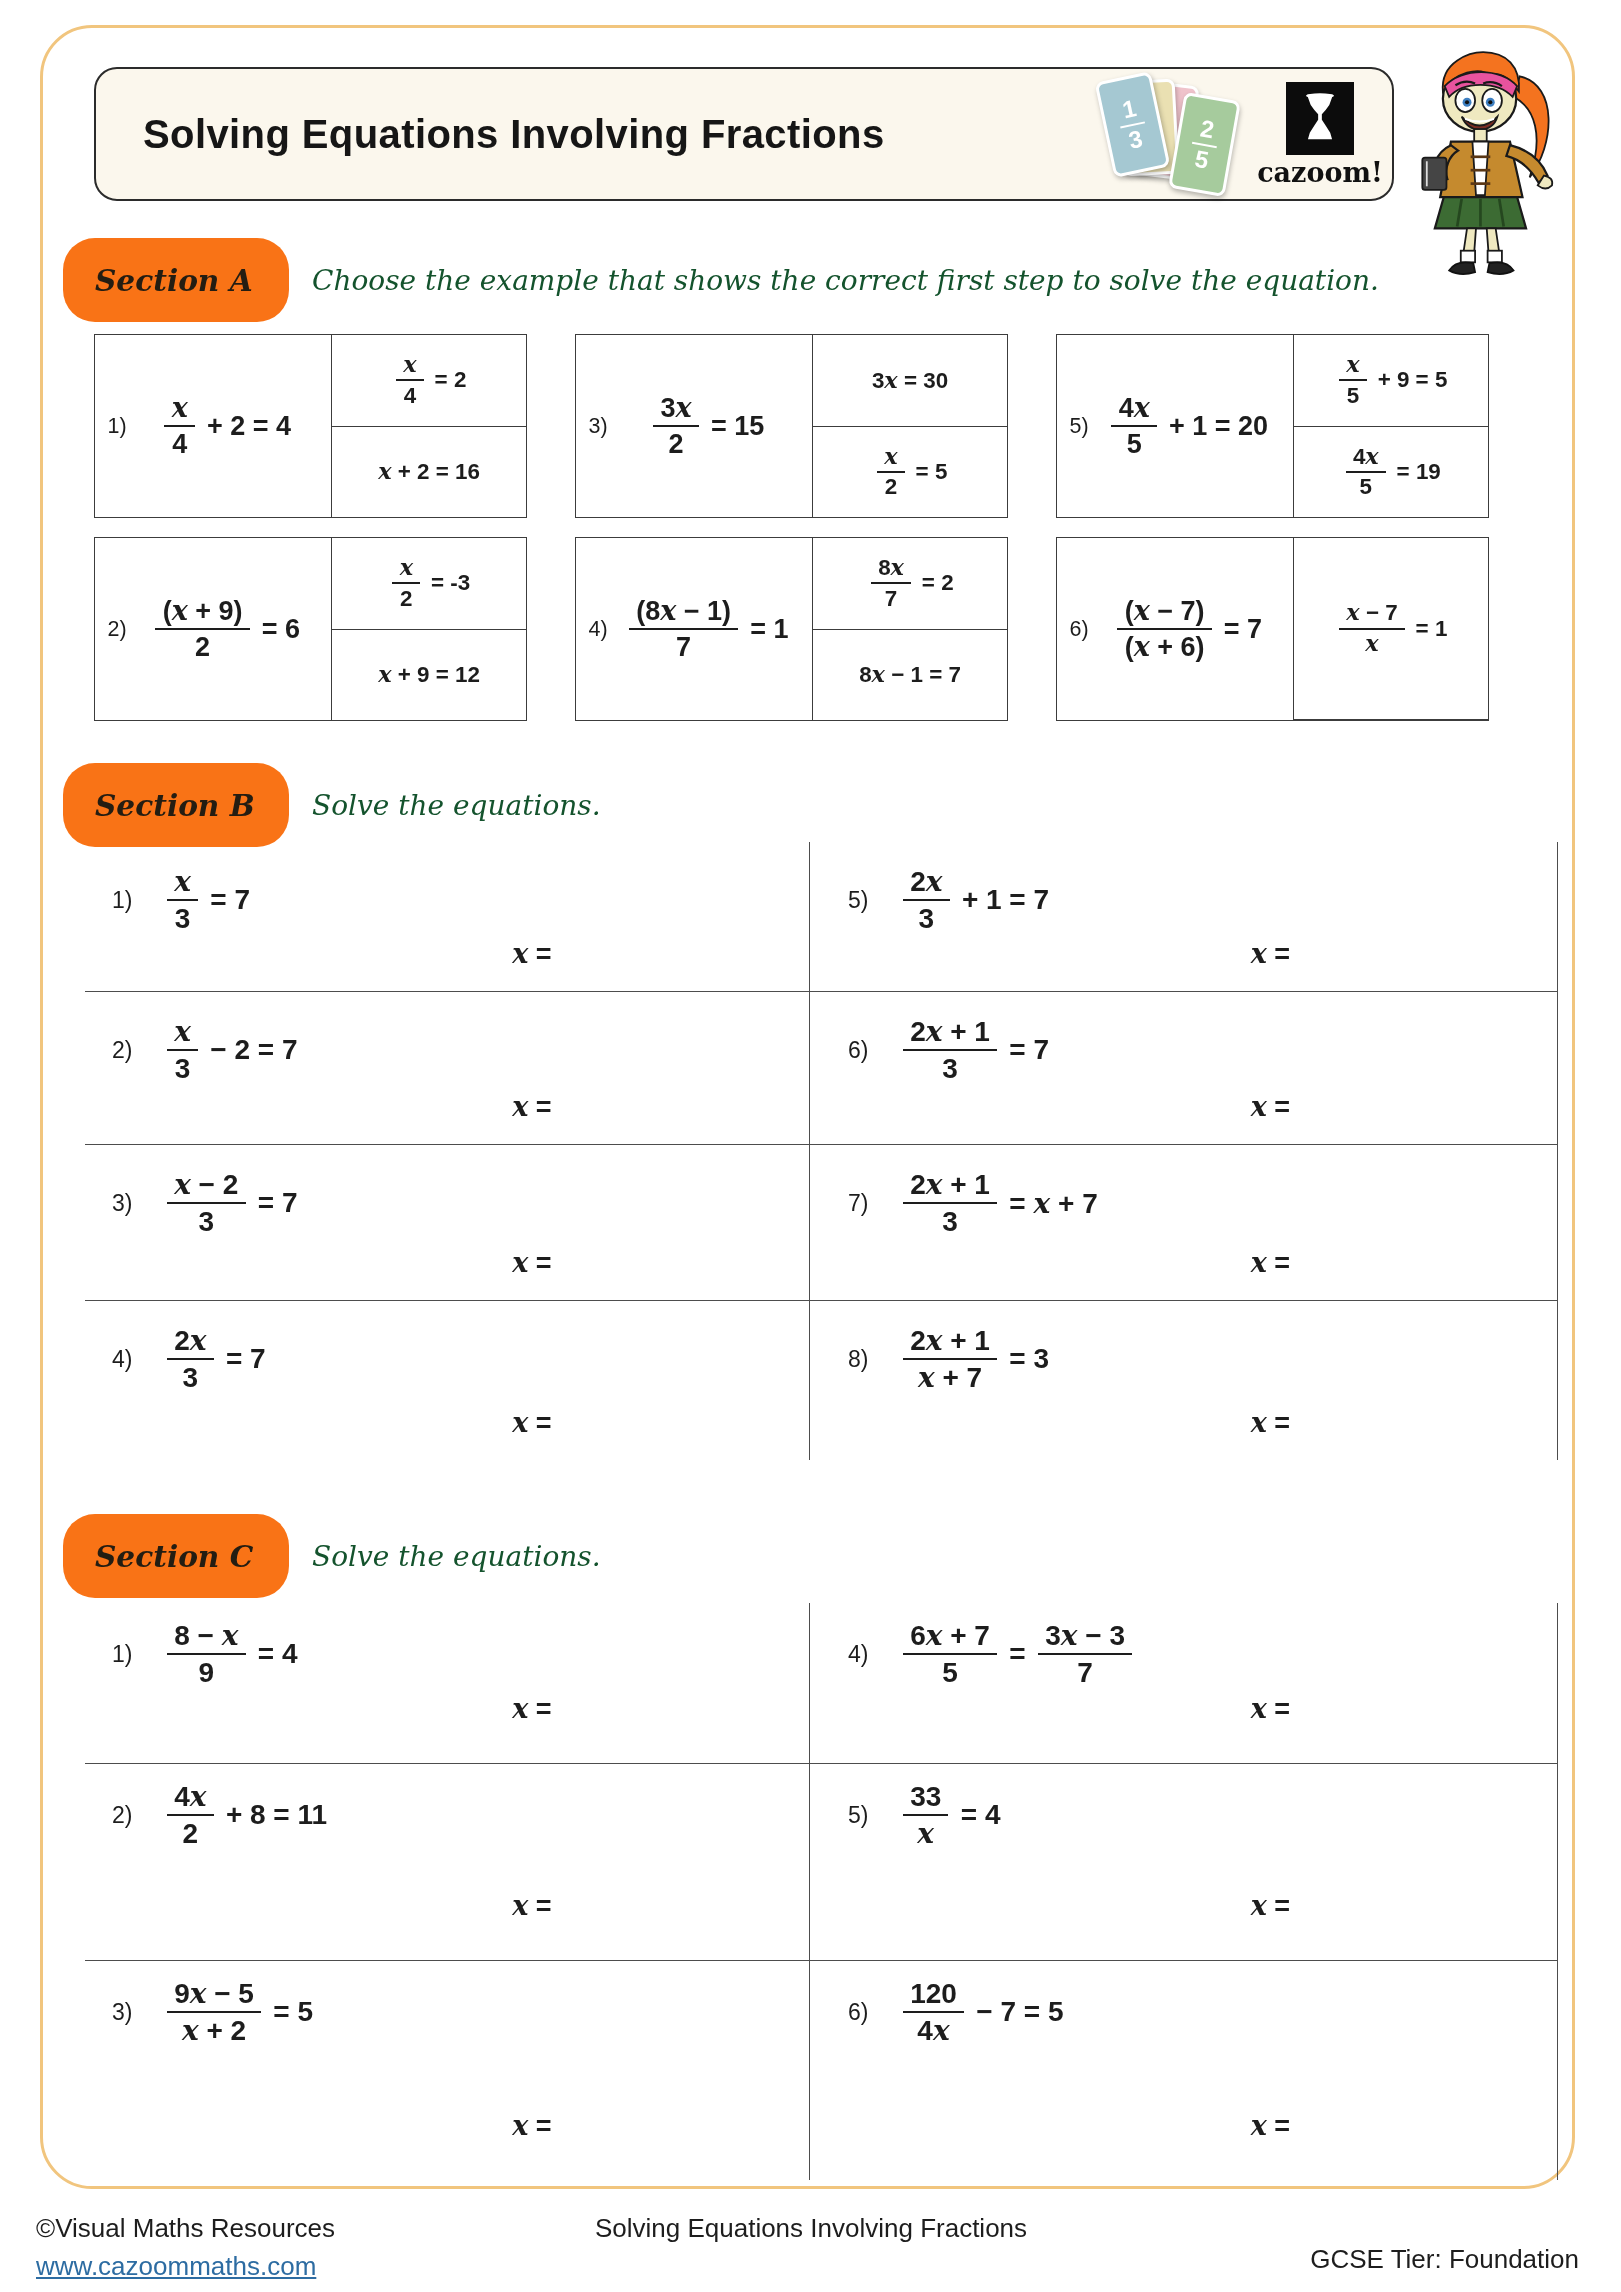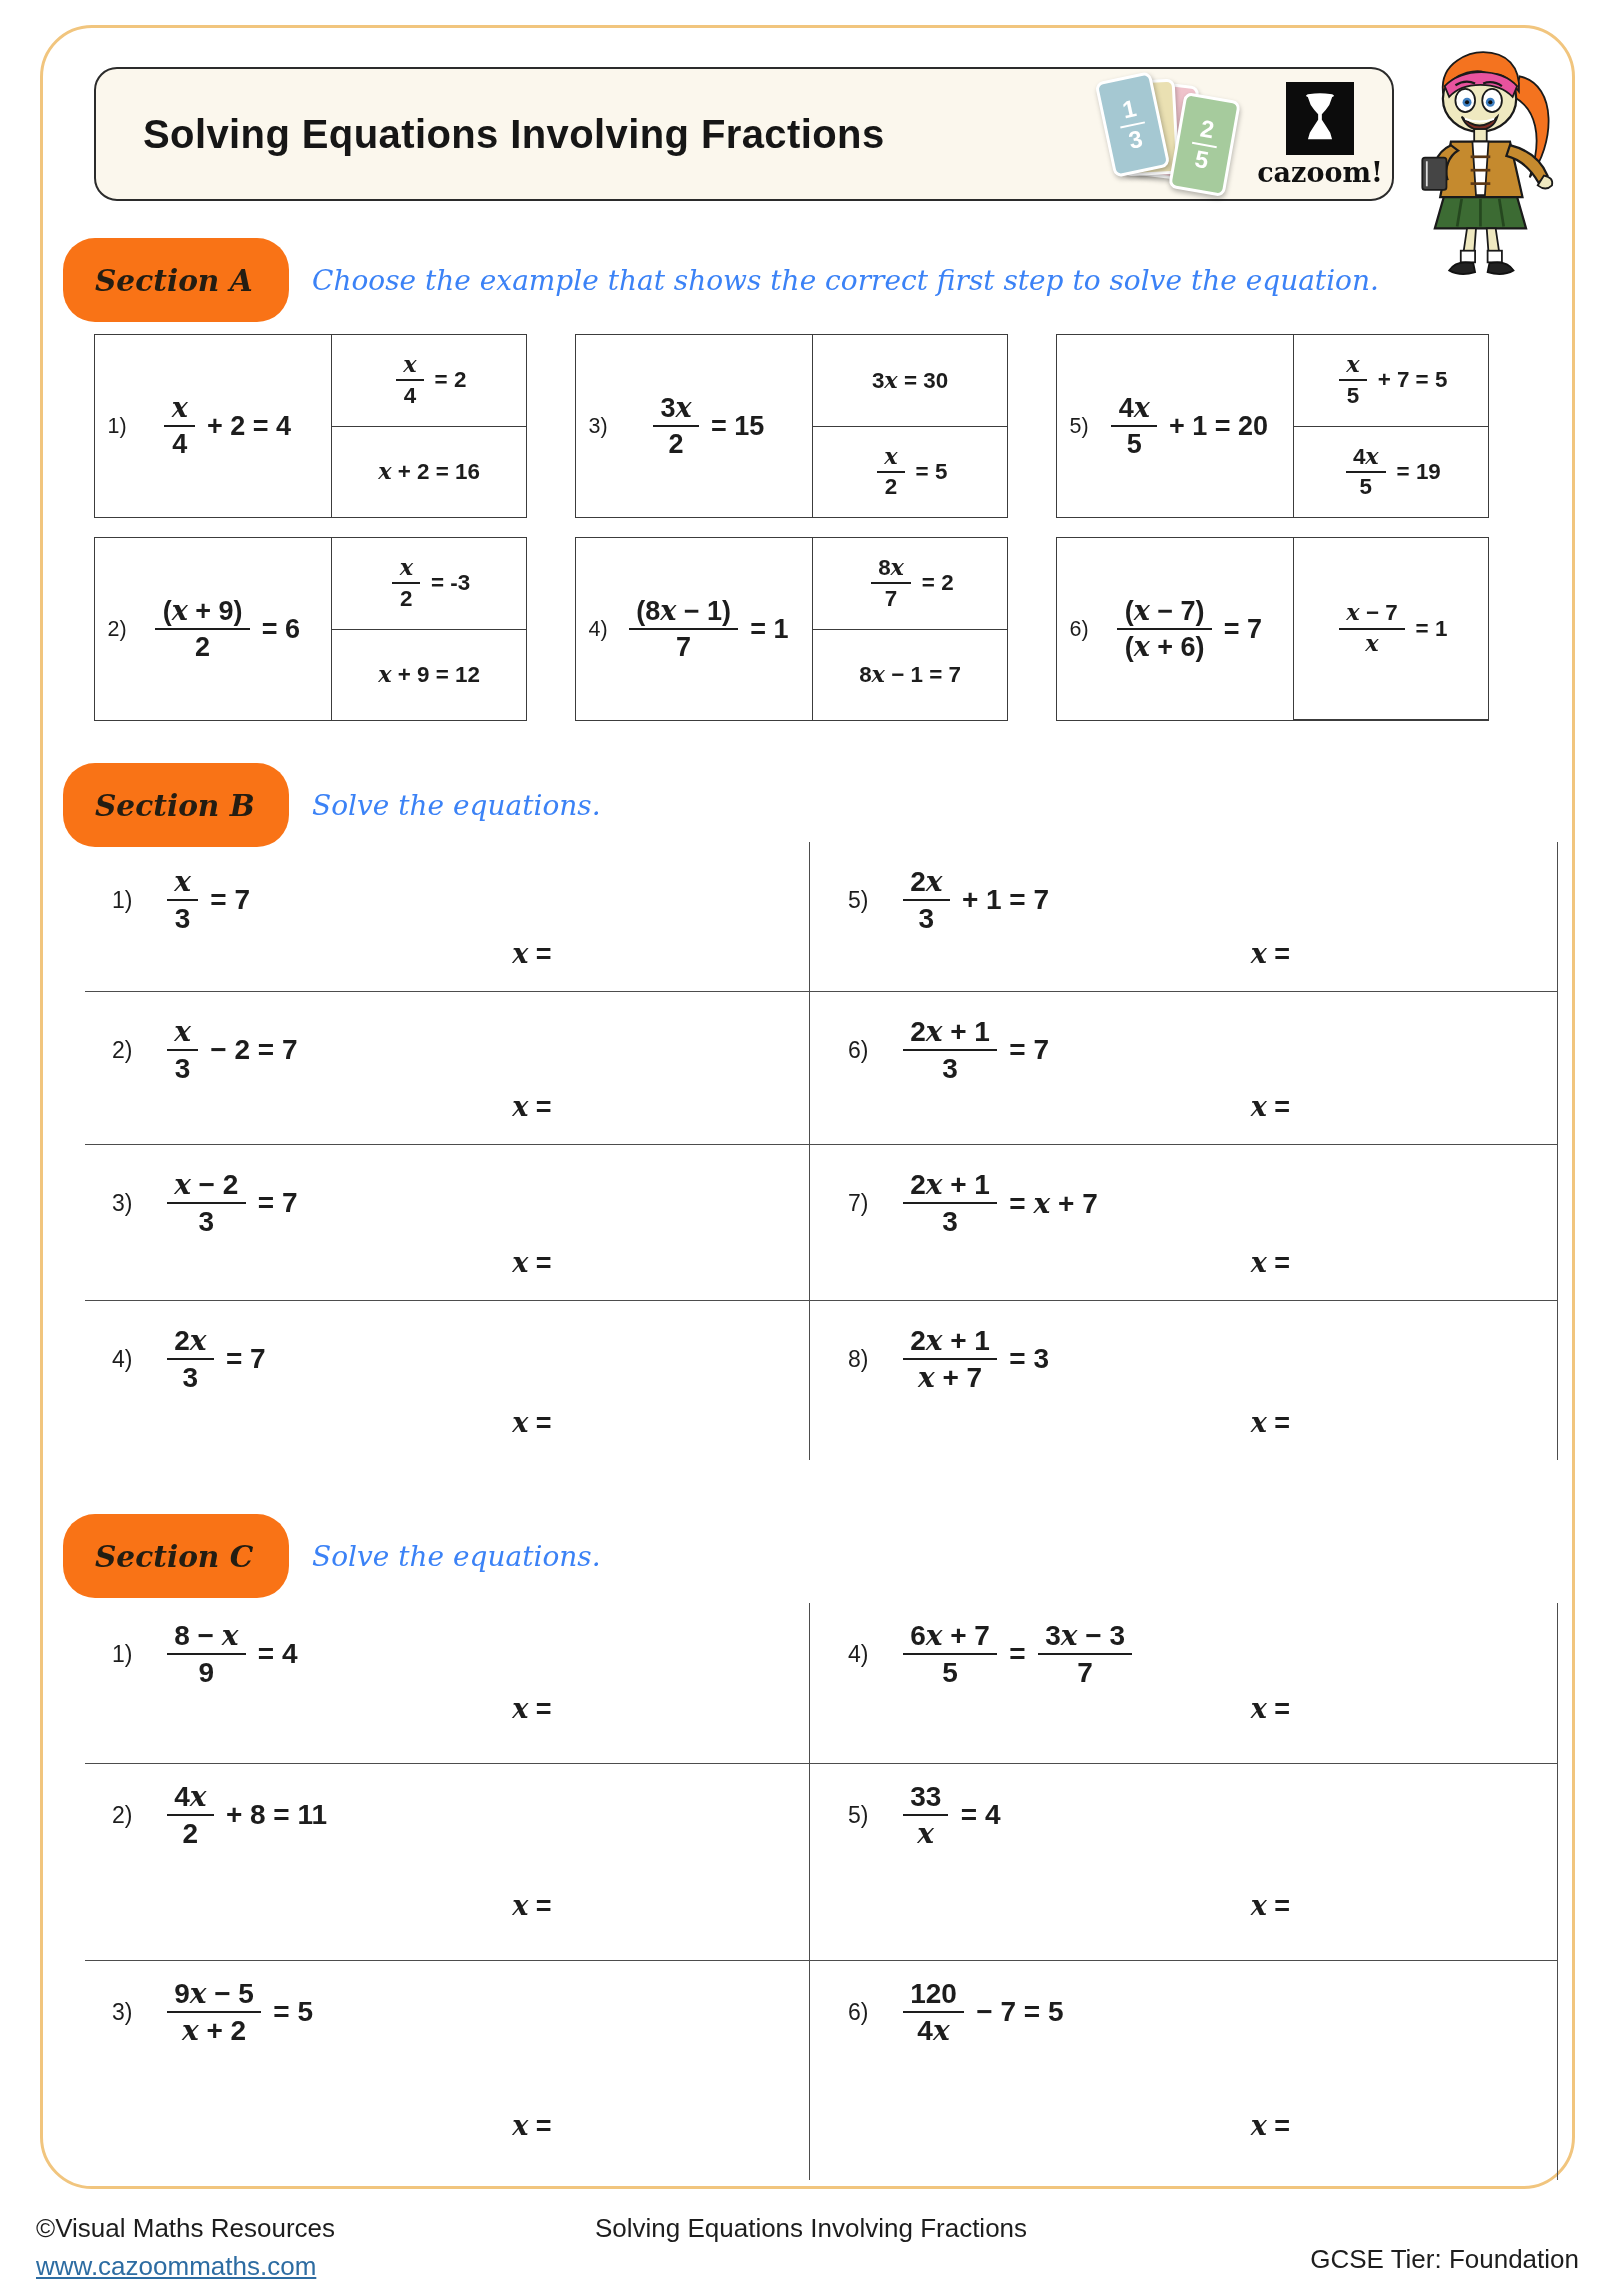--- a/index.html
+++ b/index.html
@@ -39,21 +39,21 @@
   .logo-text{font-family:"DejaVu Serif", serif;font-weight:700;font-size:27px;margin-top:2.7px;color:#111;}
   .mascot{position:absolute;left:1408px;top:45px;width:161px;height:237px;}
   
   .pill{
     position:absolute;left:63px;width:226px;height:84px;background:#f97316;
     border-radius:32px;display:flex;align-items:center;padding-left:32px;box-sizing:border-box;
   }
   .pill-label{font-family:"DejaVu Serif", serif;font-weight:700;font-style:italic;font-size:29.6px;color:#241d12;}
   .instr{
     position:absolute;left:312px;height:84px;display:flex;align-items:center;
-    font-family:"DejaVu Serif", serif;font-style:italic;font-size:28px;color:#3b82f6;white-space:nowrap;
+    font-family:"DejaVu Serif", serif;font-style:italic;font-size:28px;color:#14532d;white-space:nowrap;
   }
   .pill-a,.instr-a{top:238px;}
   .pill-b,.instr-b{top:763px;}
   .pill-c,.instr-c{top:1514px;}
   
   .meq{display:inline-flex;align-items:center;font-weight:700;}
   .mt{white-space:pre;}
   .vx{font-family:"DejaVu Serif", serif;font-style:italic;}
   .frac{display:inline-block;vertical-align:middle;text-align:center;margin:0 4.5px;line-height:1.05;}
   .fn{display:block;border-bottom:2.7px solid #1d1d1d;padding:0 7.2px 2.7px;}
@@ -244,21 +244,21 @@
             <span class="mt"> + 1 = 20</span>
           </span>
       </div>
       <div class="aopts">
         <div class="aopt">
             <span class="meq">
               <span class="frac">
                 <span class="fn"><i class="vx">x</i></span>
                 <span class="fd">5</span>
               </span>
-              <span class="mt"> + 7 = 5</span>
+              <span class="mt"> + 9 = 5</span>
             </span>
           </div>
         <div class="aopt">
             <span class="meq">
               <span class="frac">
                 <span class="fn">4<i class="vx">x</i></span>
                 <span class="fd">5</span>
               </span>
               <span class="mt"> = 19</span>
             </span>

